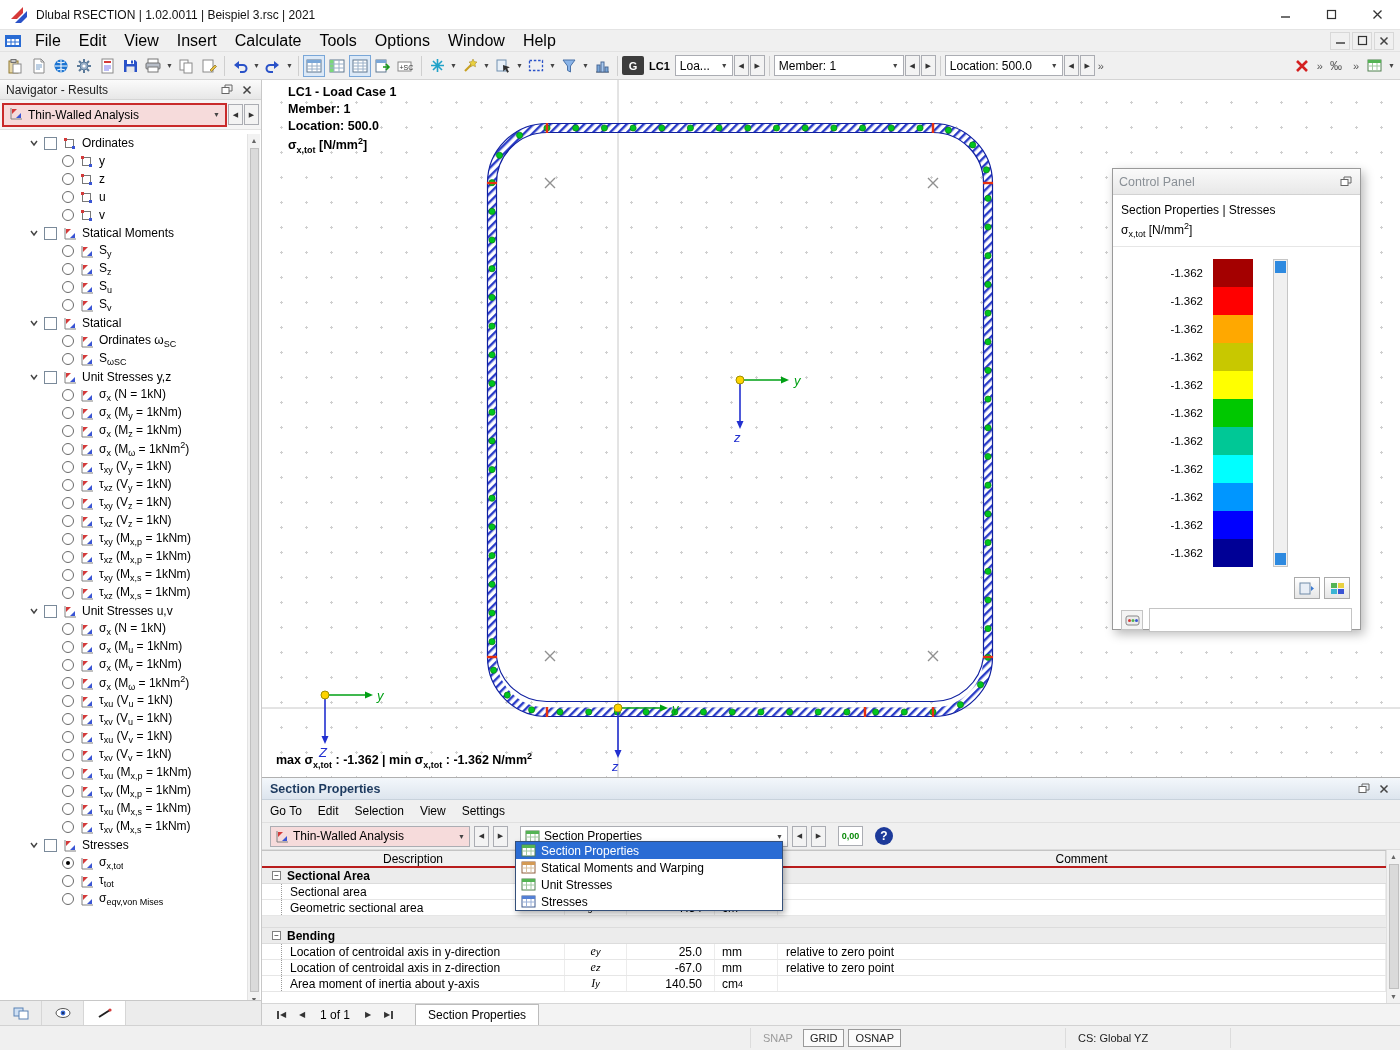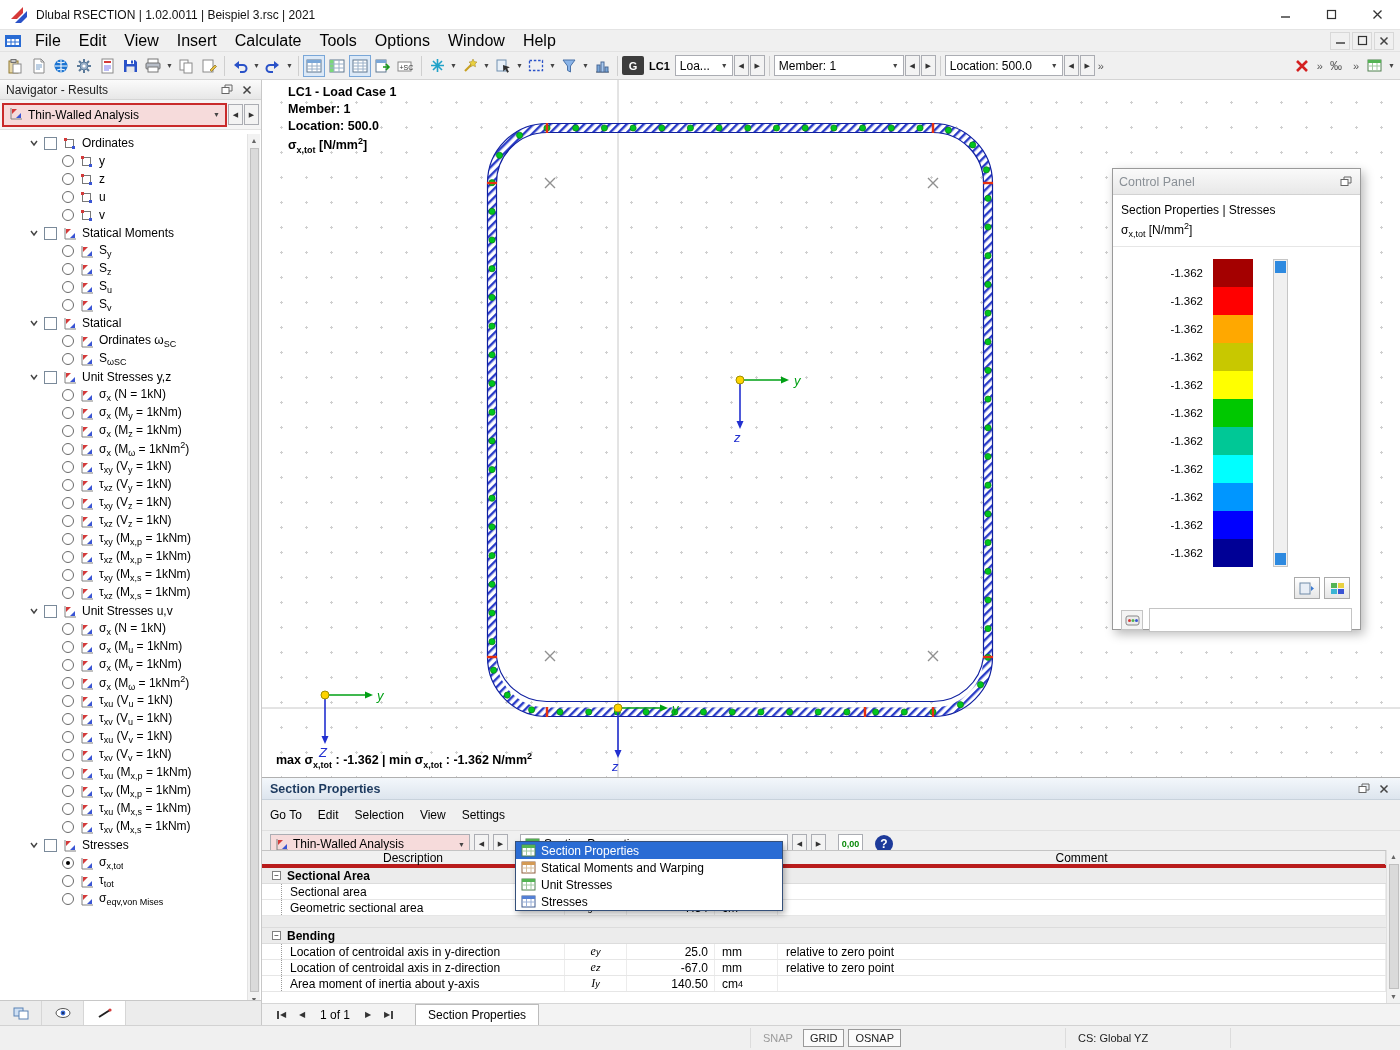--- a/index.html
+++ b/index.html
@@ -92,35 +92,35 @@
   .cp-foot{display:flex;justify-content:flex-end;gap:4px;padding:10px 10px 0;}
   .cp-btn{width:26px;height:22px;border:1px solid #aaa;background:linear-gradient(#fff,#e6e6e6);display:inline-flex;align-items:center;justify-content:center;}
   .cp-bottom{display:flex;align-items:center;gap:6px;padding:9px 8px 0;}
   .cp-btn.small{width:22px;height:20px;border:1px solid #c4c4c4;background:#f4f4f4;}
   .cp-combo{flex:1;height:24px;background:#fff;border:1px solid #c4c4c4;}
 
   
   .bottom-panel{position:absolute;left:262px;top:777px;width:1138px;height:248px;background:#fff;border-top:1px solid #b0b0b0;}
   .bp-header{height:22px;background:linear-gradient(#f3f7fb,#dde5ee);border-bottom:1px solid #c8d2dc;display:flex;align-items:center;padding:0 8px;gap:4px;}
   .bp-title{flex:1;font-weight:bold;font-size:12.5px;color:#1d3a5f;}
-  .bp-menu{height:31px;background:#f0f0f0;border-bottom:1px solid #e0e0e0;display:flex;align-items:center;}
+  .bp-menu{height:23px;background:#f0f0f0;border-bottom:1px solid #e0e0e0;display:flex;align-items:center;}
   .bp-menu .menu-item{padding:0 8px;font-size:12px;}
   .bp-toolbar{height:27px;background:#f0f0f0;border-bottom:1px solid #dcdcdc;display:flex;align-items:center;padding:0 8px;gap:4px;}
   .tb-decimals{width:25px;height:20px;border:1px solid #abadb3;background:#fff;color:#0a8a0a;font-weight:bold;font-size:9px;display:inline-flex;align-items:center;justify-content:center;margin-left:8px;}
   .tb-help{width:18px;height:18px;border-radius:50%;background:#1d3a9a;color:#fff;font-weight:bold;font-size:12px;display:inline-flex;align-items:center;justify-content:center;margin-left:8px;}
   .bp-table{position:absolute;left:0;right:14px;top:72px;}
-  .bp-thead{display:grid;grid-template-columns:303px 62px 88px 63px 1fr;height:18px;background:#f0f0f0;border-top:1px solid #c4c4c4;border-bottom:4px solid #b91c1c;font-size:12px;}
+  .bp-thead{display:grid;grid-template-columns:303px 62px 88px 63px 1fr;height:18px;background:#f0f0f0;border-top:1px solid #c4c4c4;border-bottom:2px solid #b91c1c;font-size:12px;}
   .bp-thead span{display:flex;align-items:center;justify-content:center;border-right:1px solid #d2d2d2;}
   .bp-row{font-size:12px;}
   .bp-item{display:grid;grid-template-columns:303px 62px 88px 63px 1fr;height:16px;border-bottom:1px solid #e6e6e6;background:#fff;}
   .bp-item span{display:flex;align-items:center;border-right:1px solid #ececec;overflow:hidden;white-space:nowrap;}
   .c-desc{padding-left:28px;position:relative;}
   .c-desc::before{content:"";position:absolute;left:19px;top:0;bottom:0;border-left:1px dotted #9a9a9a;}
   .c-sym{justify-content:center;font-family:"Liberation Serif",serif;font-style:italic;}
-  .c-val{justify-content:flex-end;padding-right:6px;}
+  .c-val{justify-content:flex-end;padding-right:12px;}
   .c-unit{padding-left:7px;}
   .c-com{padding-left:8px;}
   .bp-group{display:flex;align-items:center;height:16px;background:#ececec;border-bottom:1px solid #dcdcdc;gap:6px;padding-left:10px;}
   .bp-gl{font-weight:bold;}
   .minusbox{width:9px;height:9px;border:1px solid #808080;background:#fff;display:inline-flex;align-items:center;justify-content:center;font-size:8px;line-height:1;flex:none;}
   .bp-spacer{height:12px;background:#ececec;border-bottom:1px solid #dcdcdc;}
   .bp-scroll{position:absolute;right:0;top:72px;bottom:22px;width:14px;background:#f2f2f2;border-left:1px solid #e0e0e0;display:flex;flex-direction:column;align-items:center;}
   .ns-thumb2{flex:1;width:10px;background:#dadada;border:1px solid #c0c0c0;margin:1px 0;}
   .bp-dropdown{position:absolute;left:253px;top:63px;width:268px;background:#fff;border:1px solid #35507a;box-shadow:2px 3px 6px rgba(0,0,0,.3);z-index:8;}
   .dd-item{height:17px;display:flex;align-items:center;gap:5px;padding-left:4px;font-size:12px;white-space:nowrap;}

